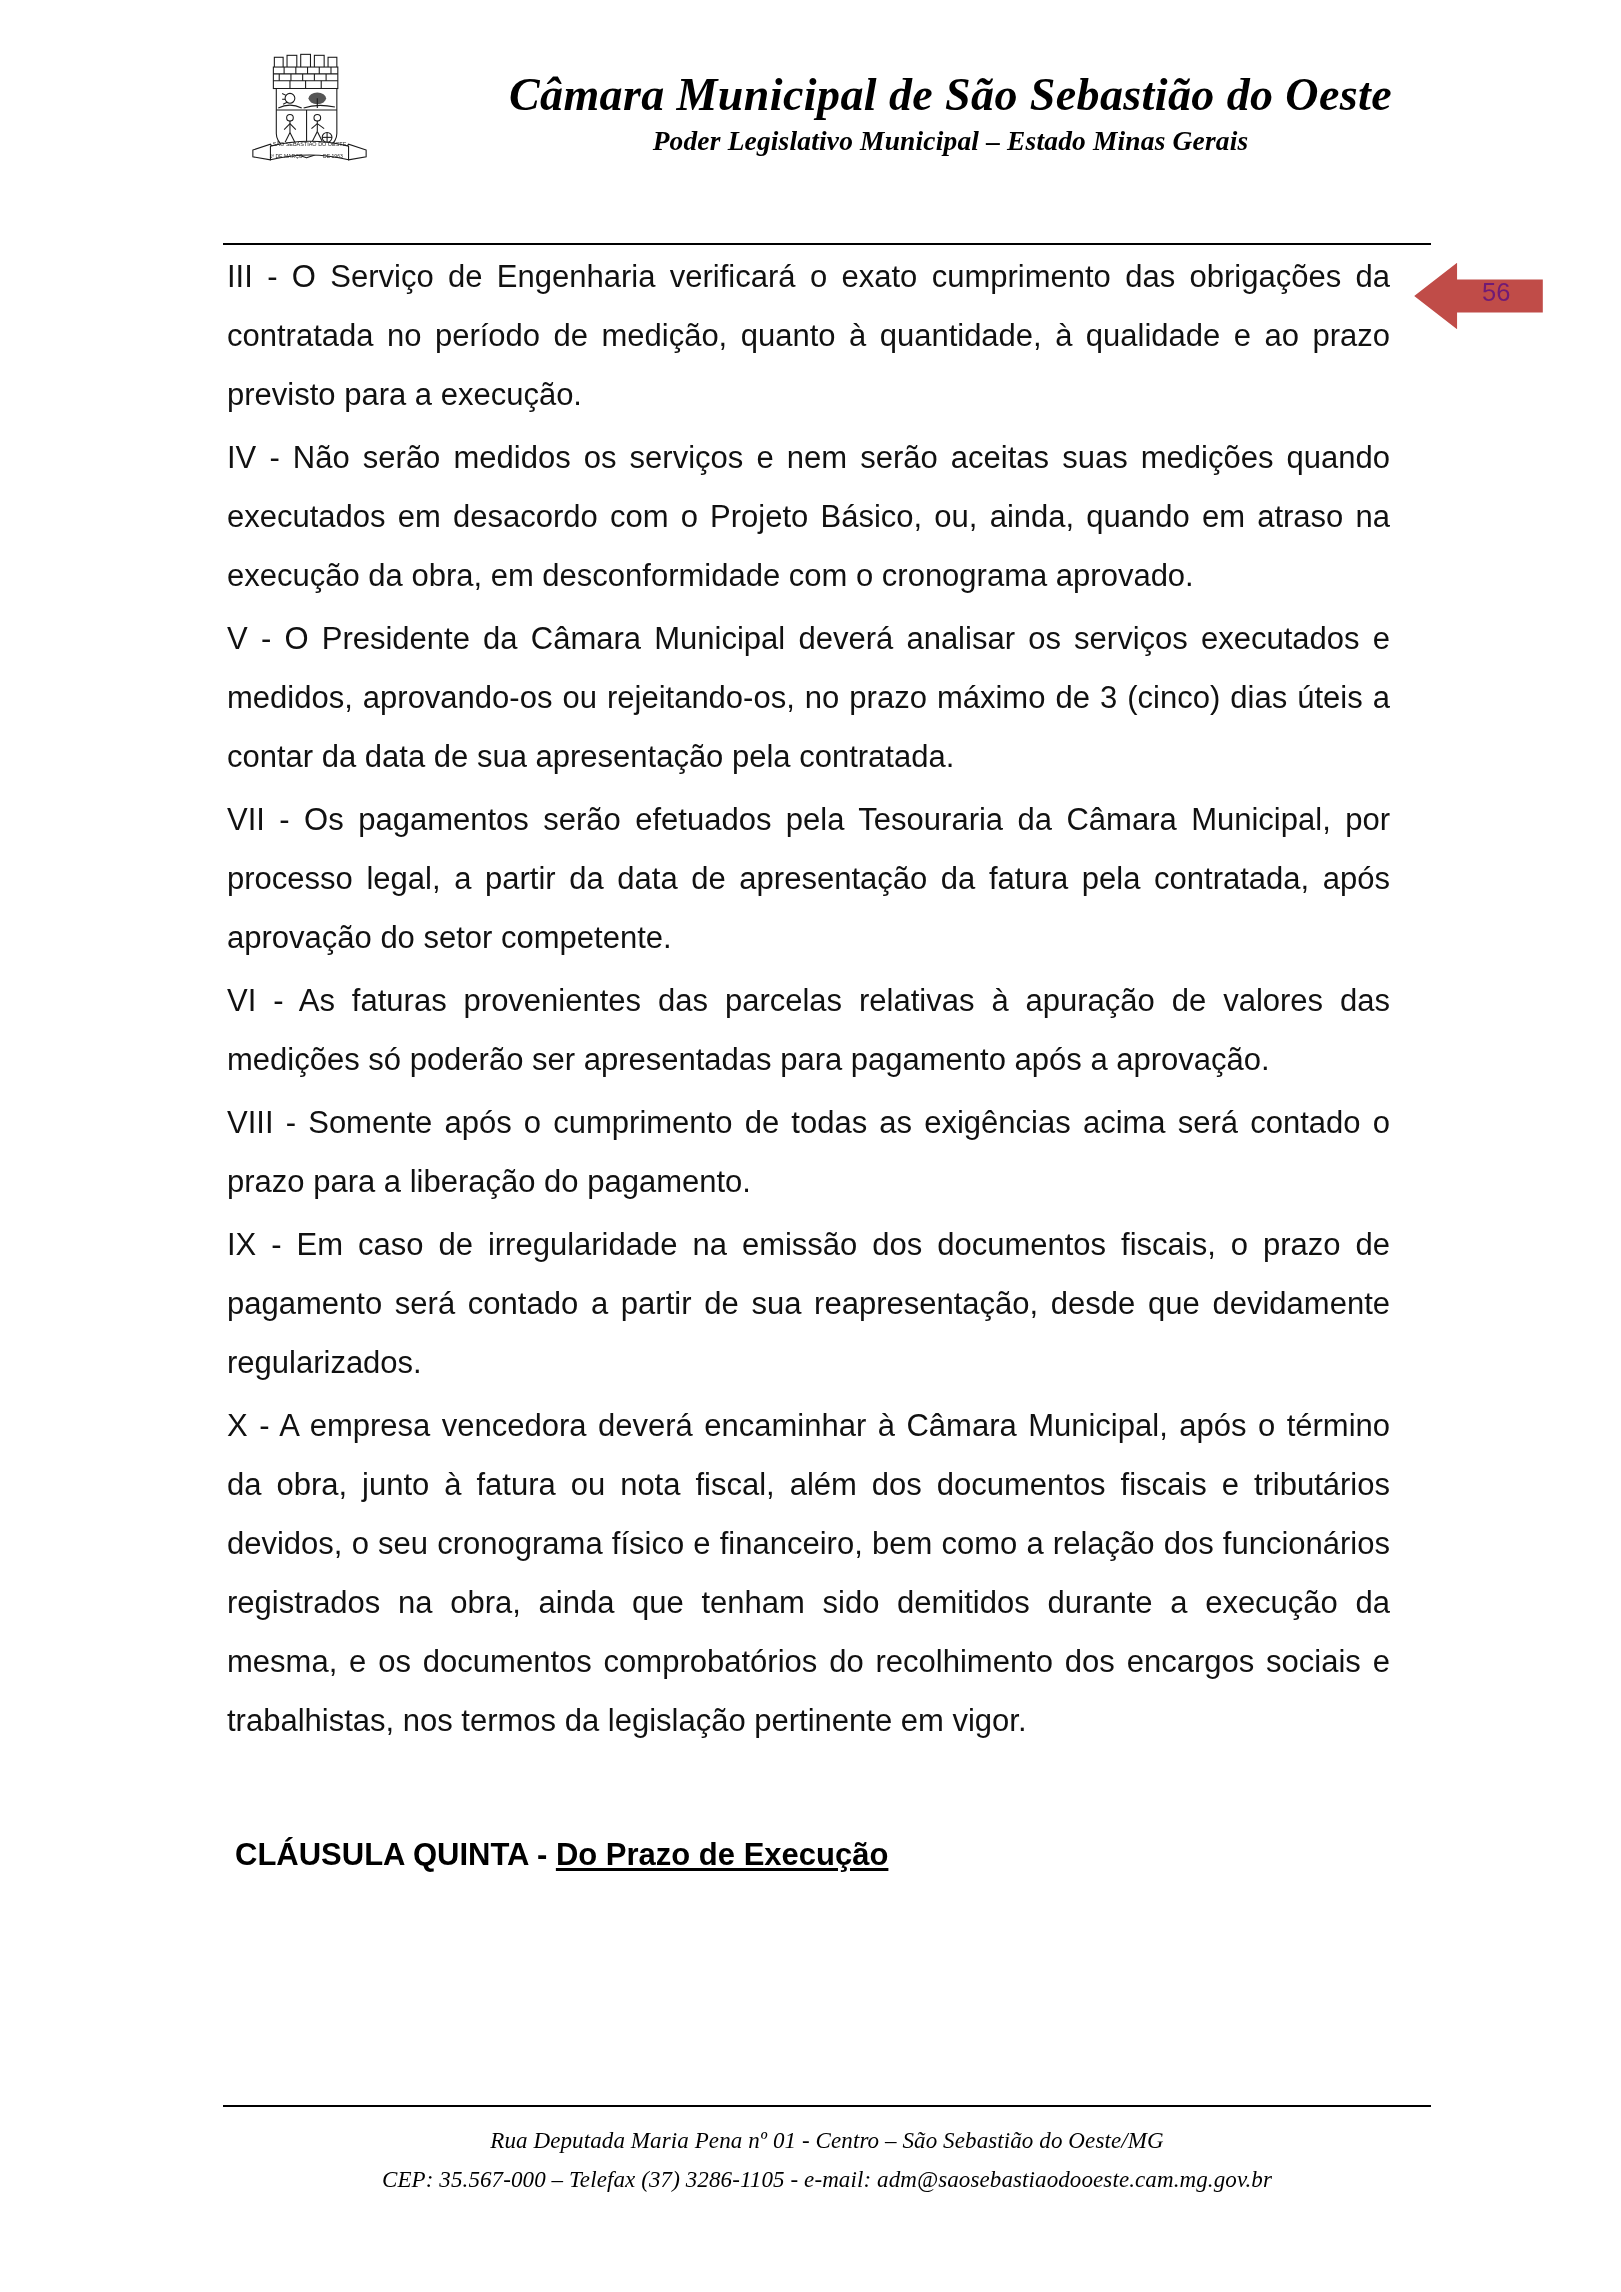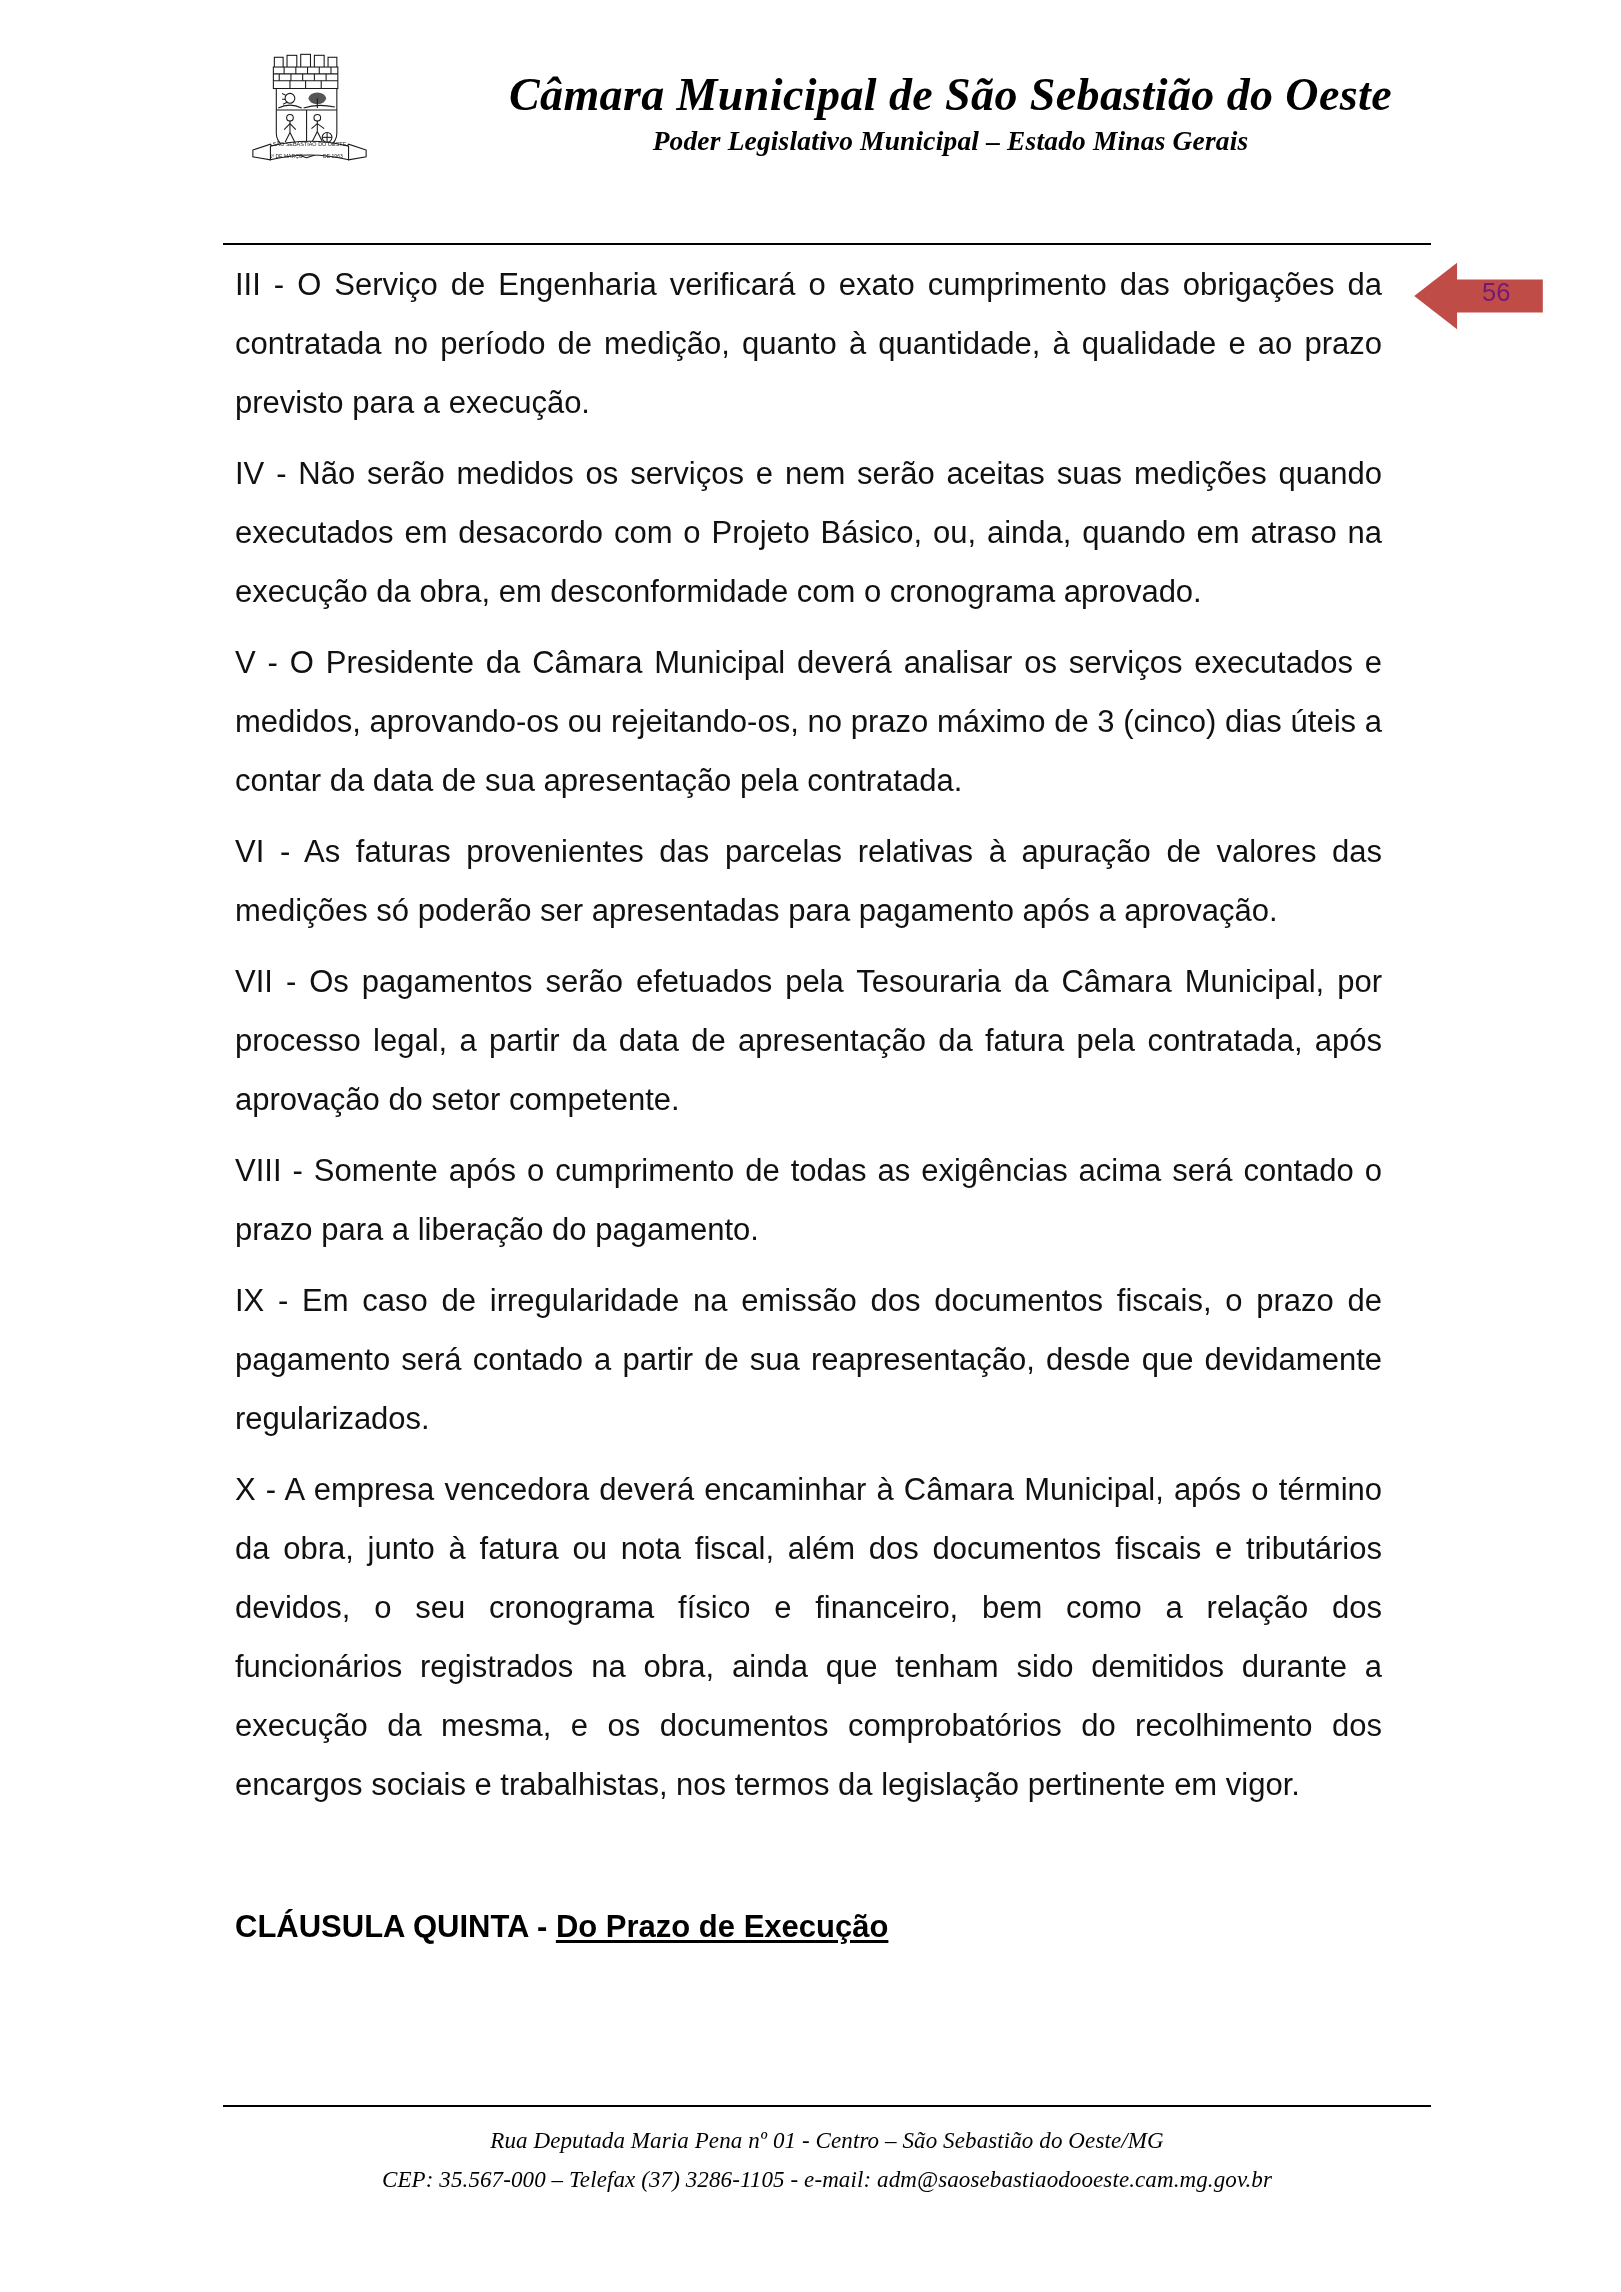--- a/index.html
+++ b/index.html
@@ -79,21 +79,21 @@
     left: 223px;
     top: 243px;
     width: 1171px;
   }
   .para {
     font-family: "Liberation Sans", sans-serif;
     font-size: 31px;
     line-height: 59px;
     text-align: justify;
     text-justify: inter-word;
-    margin: 12px;
+    margin: 4px;
     padding: 0;
     color: #111111;
   }
   .spacer-line {
     height: 59px;
   }
   .clause-heading {
     font-family: "Liberation Sans", sans-serif;
     font-size: 31px;
     line-height: 59px;
@@ -254,22 +254,22 @@
     <svg viewBox="0 0 132 78" aria-hidden="true">
       <path d="M0 39 L44 5 L44 22 L132 22 L132 56 L44 56 L44 73 Z" fill="#C04C48"></path>
     </svg>
   </div>
   <div class="page-arrow-label">56</div>
 
   <div class="content">
     <p class="para">III - O Serviço de Engenharia verificará o exato cumprimento das obrigações da contratada no período de medição, quanto à quantidade, à qualidade e ao prazo previsto para a execução.</p>
     <p class="para">IV - Não serão medidos os serviços e nem serão aceitas suas medições quando executados em desacordo com o Projeto Básico, ou, ainda, quando em atraso na execução da obra, em desconformidade com o cronograma aprovado.</p>
     <p class="para">V - O Presidente da Câmara Municipal deverá analisar os serviços executados e medidos, aprovando-os ou rejeitando-os, no prazo máximo de 3 (cinco) dias úteis a contar da data de sua apresentação pela contratada.</p>
+    <p class="para">VII - Os pagamentos serão efetuados pela Tesouraria da Câmara Municipal, por processo legal, a partir da data de apresentação da fatura pela contratada, após aprovação do setor competente.</p>
     <p class="para">VI - As faturas provenientes das parcelas relativas à apuração de valores das medições só poderão ser apresentadas para pagamento após a aprovação.</p>
-    <p class="para">VII - Os pagamentos serão efetuados pela Tesouraria da Câmara Municipal, por processo legal, a partir da data de apresentação da fatura pela contratada, após aprovação do setor competente.</p>
     <p class="para">VIII - Somente após o cumprimento de todas as exigências acima será contado o prazo para a liberação do pagamento.</p>
     <p class="para">IX - Em caso de irregularidade na emissão dos documentos fiscais, o prazo de pagamento será contado a partir de sua reapresentação, desde que devidamente regularizados.</p>
     <p class="para">X - A empresa vencedora deverá encaminhar à Câmara Municipal, após o término da obra, junto à fatura ou nota fiscal, além dos documentos fiscais e tributários devidos, o seu cronograma físico e financeiro, bem como a relação dos funcionários registrados na obra, ainda que tenham sido demitidos durante a execução da mesma, e os documentos comprobatórios do recolhimento dos encargos sociais e trabalhistas, nos termos da legislação pertinente em vigor.</p>
 
     <div class="spacer-line"></div>
 
     <p class="clause-heading"><span>CLÁUSULA QUINTA - </span><span class="underlined">Do Prazo de Execução</span></p>
   </div>
 
   <div class="footer">

